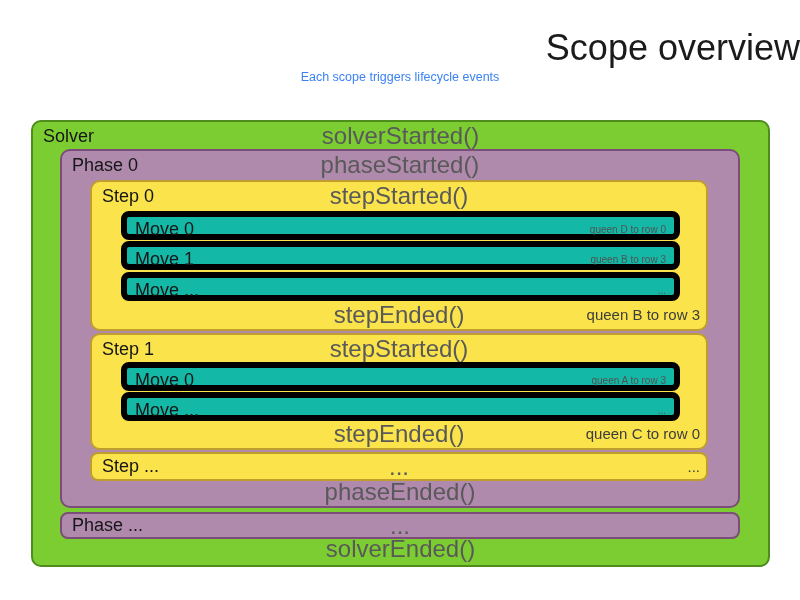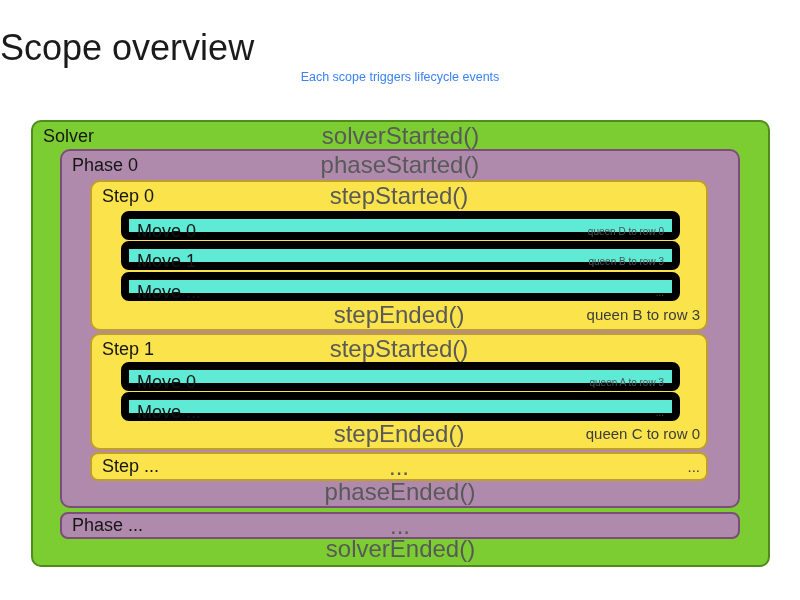--- a/index.html
+++ b/index.html
@@ -1,32 +1,32 @@
 <!DOCTYPE html>
 <html><head>
 <meta charset="utf-8">
 <style>
   html,body{margin:0;padding:0;background:#ffffff;}
   .canvas{position:relative;width:800px;height:600px;background:#ffffff;overflow:hidden;
           font-family:"Liberation Sans",sans-serif;}
-  .title{position:absolute;top:27px;left:0;width:100%;text-align:left;
+  .title{position:absolute;top:27px;left:0;width:100%;text-align:right;
          font-size:36px;color:#1b1b1b;}
   .subtitle{position:absolute;top:70px;left:0;width:100%;text-align:center;
             font-size:12.5px;color:#3b82f6;}
   .box{position:absolute;border:2px solid;border-radius:10px;box-sizing:border-box;}
   .solver{left:31px;top:120px;width:739px;height:447px;background:#7ccd31;border-color:#4e8c1c;}
   .phase{background:#b08aac;border-color:#7b4d78;}
   .phase0{left:27px;top:27px;width:680px;height:359px;}
   .phase-more{left:27px;top:390px;width:680px;height:27px;border-radius:8px;padding-left:28px;}
   .step{background:#fae34b;border-color:#bf9d2f;}
   .step0{left:28px;top:29px;width:618px;height:151px;}
   .step1{left:28px;top:182px;width:618px;height:117px;padding-left:25px;}
   .step-more{left:28px;top:301px;width:618px;height:29px;border-radius:8px;}
-  .move{position:absolute;left:29px;width:559px;height:29px;background:#5eead4;
-        border:8px solid #000000;border-radius:8px;box-sizing:border-box;}
+  .move{position:absolute;left:29px;width:559px;height:29px;background:#14b8a6;
+        border:6px solid #000000;border-radius:8px;box-sizing:border-box;}
   .m-a{top:29px;} .m-b{top:59px;} .m-c{top:90px;}
   .s1a{top:27px;} .s1b{top:57px;}
   .lab{position:absolute;white-space:nowrap;line-height:24px;}
   .top{top:2px;} .bottom{bottom:2px;}
   .left{left:10px;} .center{left:0;width:100%;text-align:center;} .right{right:6px;}
   .name{font-size:18px;color:#161616;}
   .event{font-size:24px;color:#595959;}
   .note-dark{font-size:15px;color:#3d3d3d;}
   .mv-lab{position:absolute;left:8px;top:0;line-height:25px;font-size:18px;color:#161616;white-space:nowrap;}
   .mv-note{position:absolute;right:8px;top:0;line-height:25px;font-size:10px;color:#525252;white-space:nowrap;}

